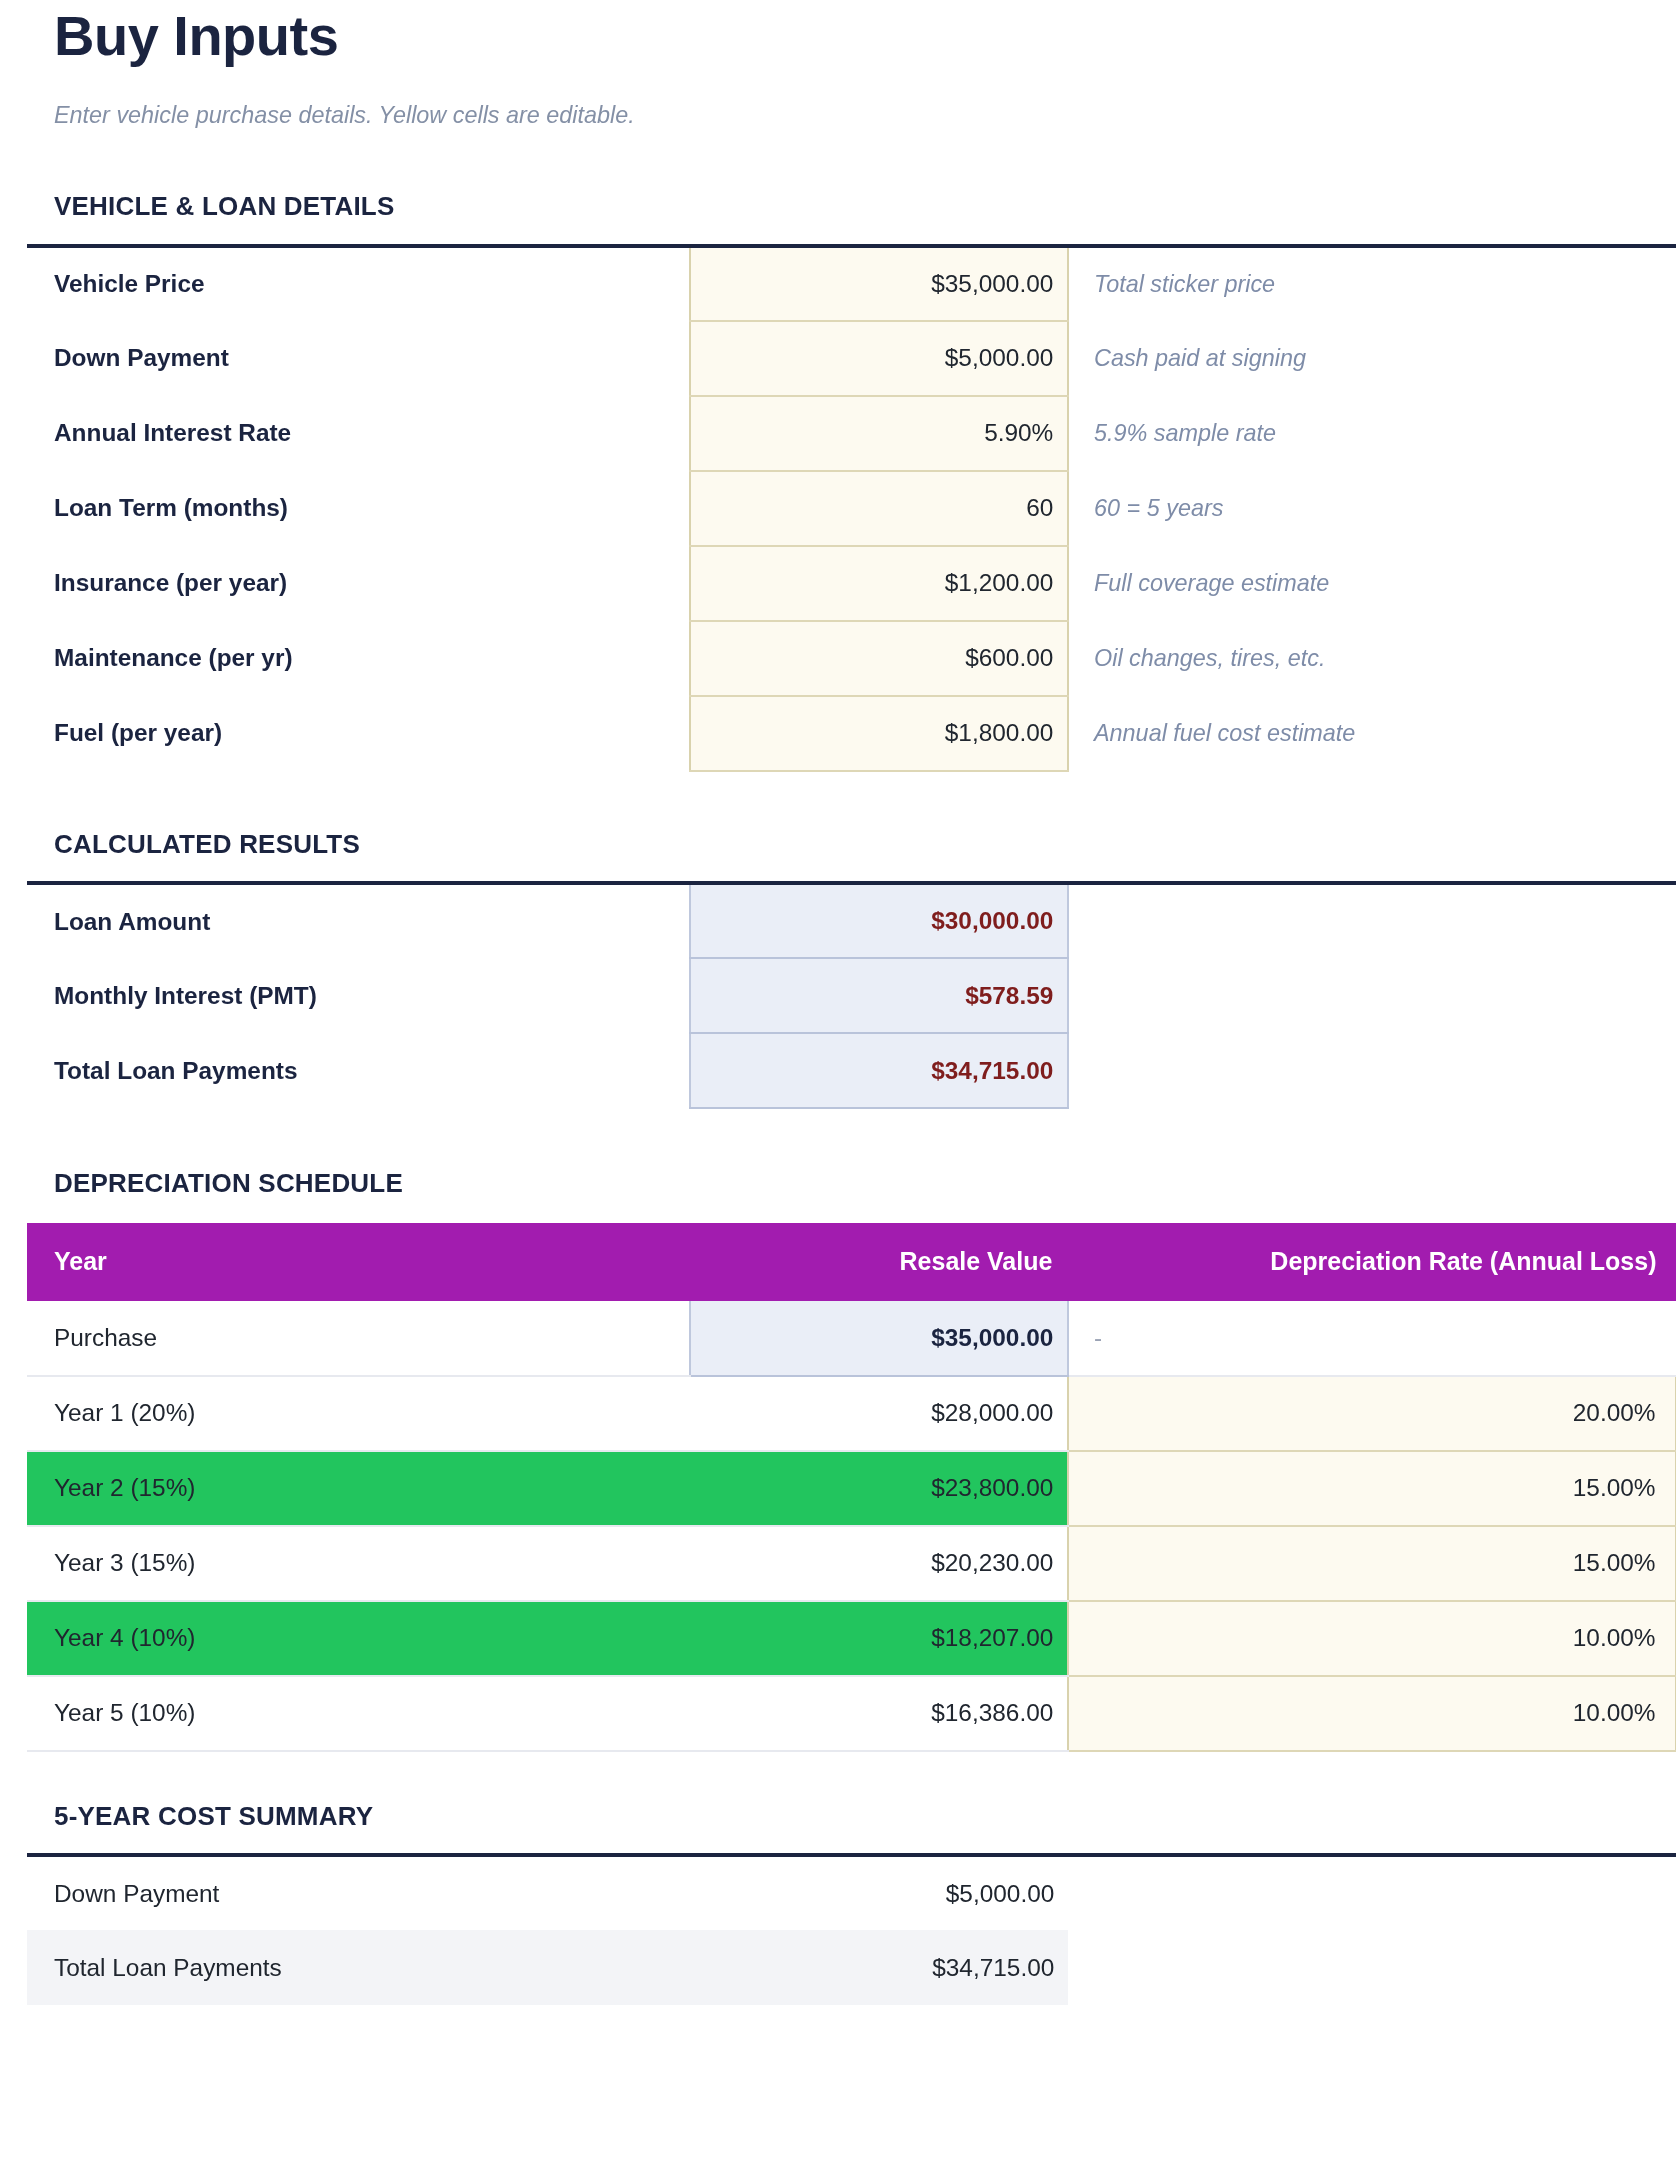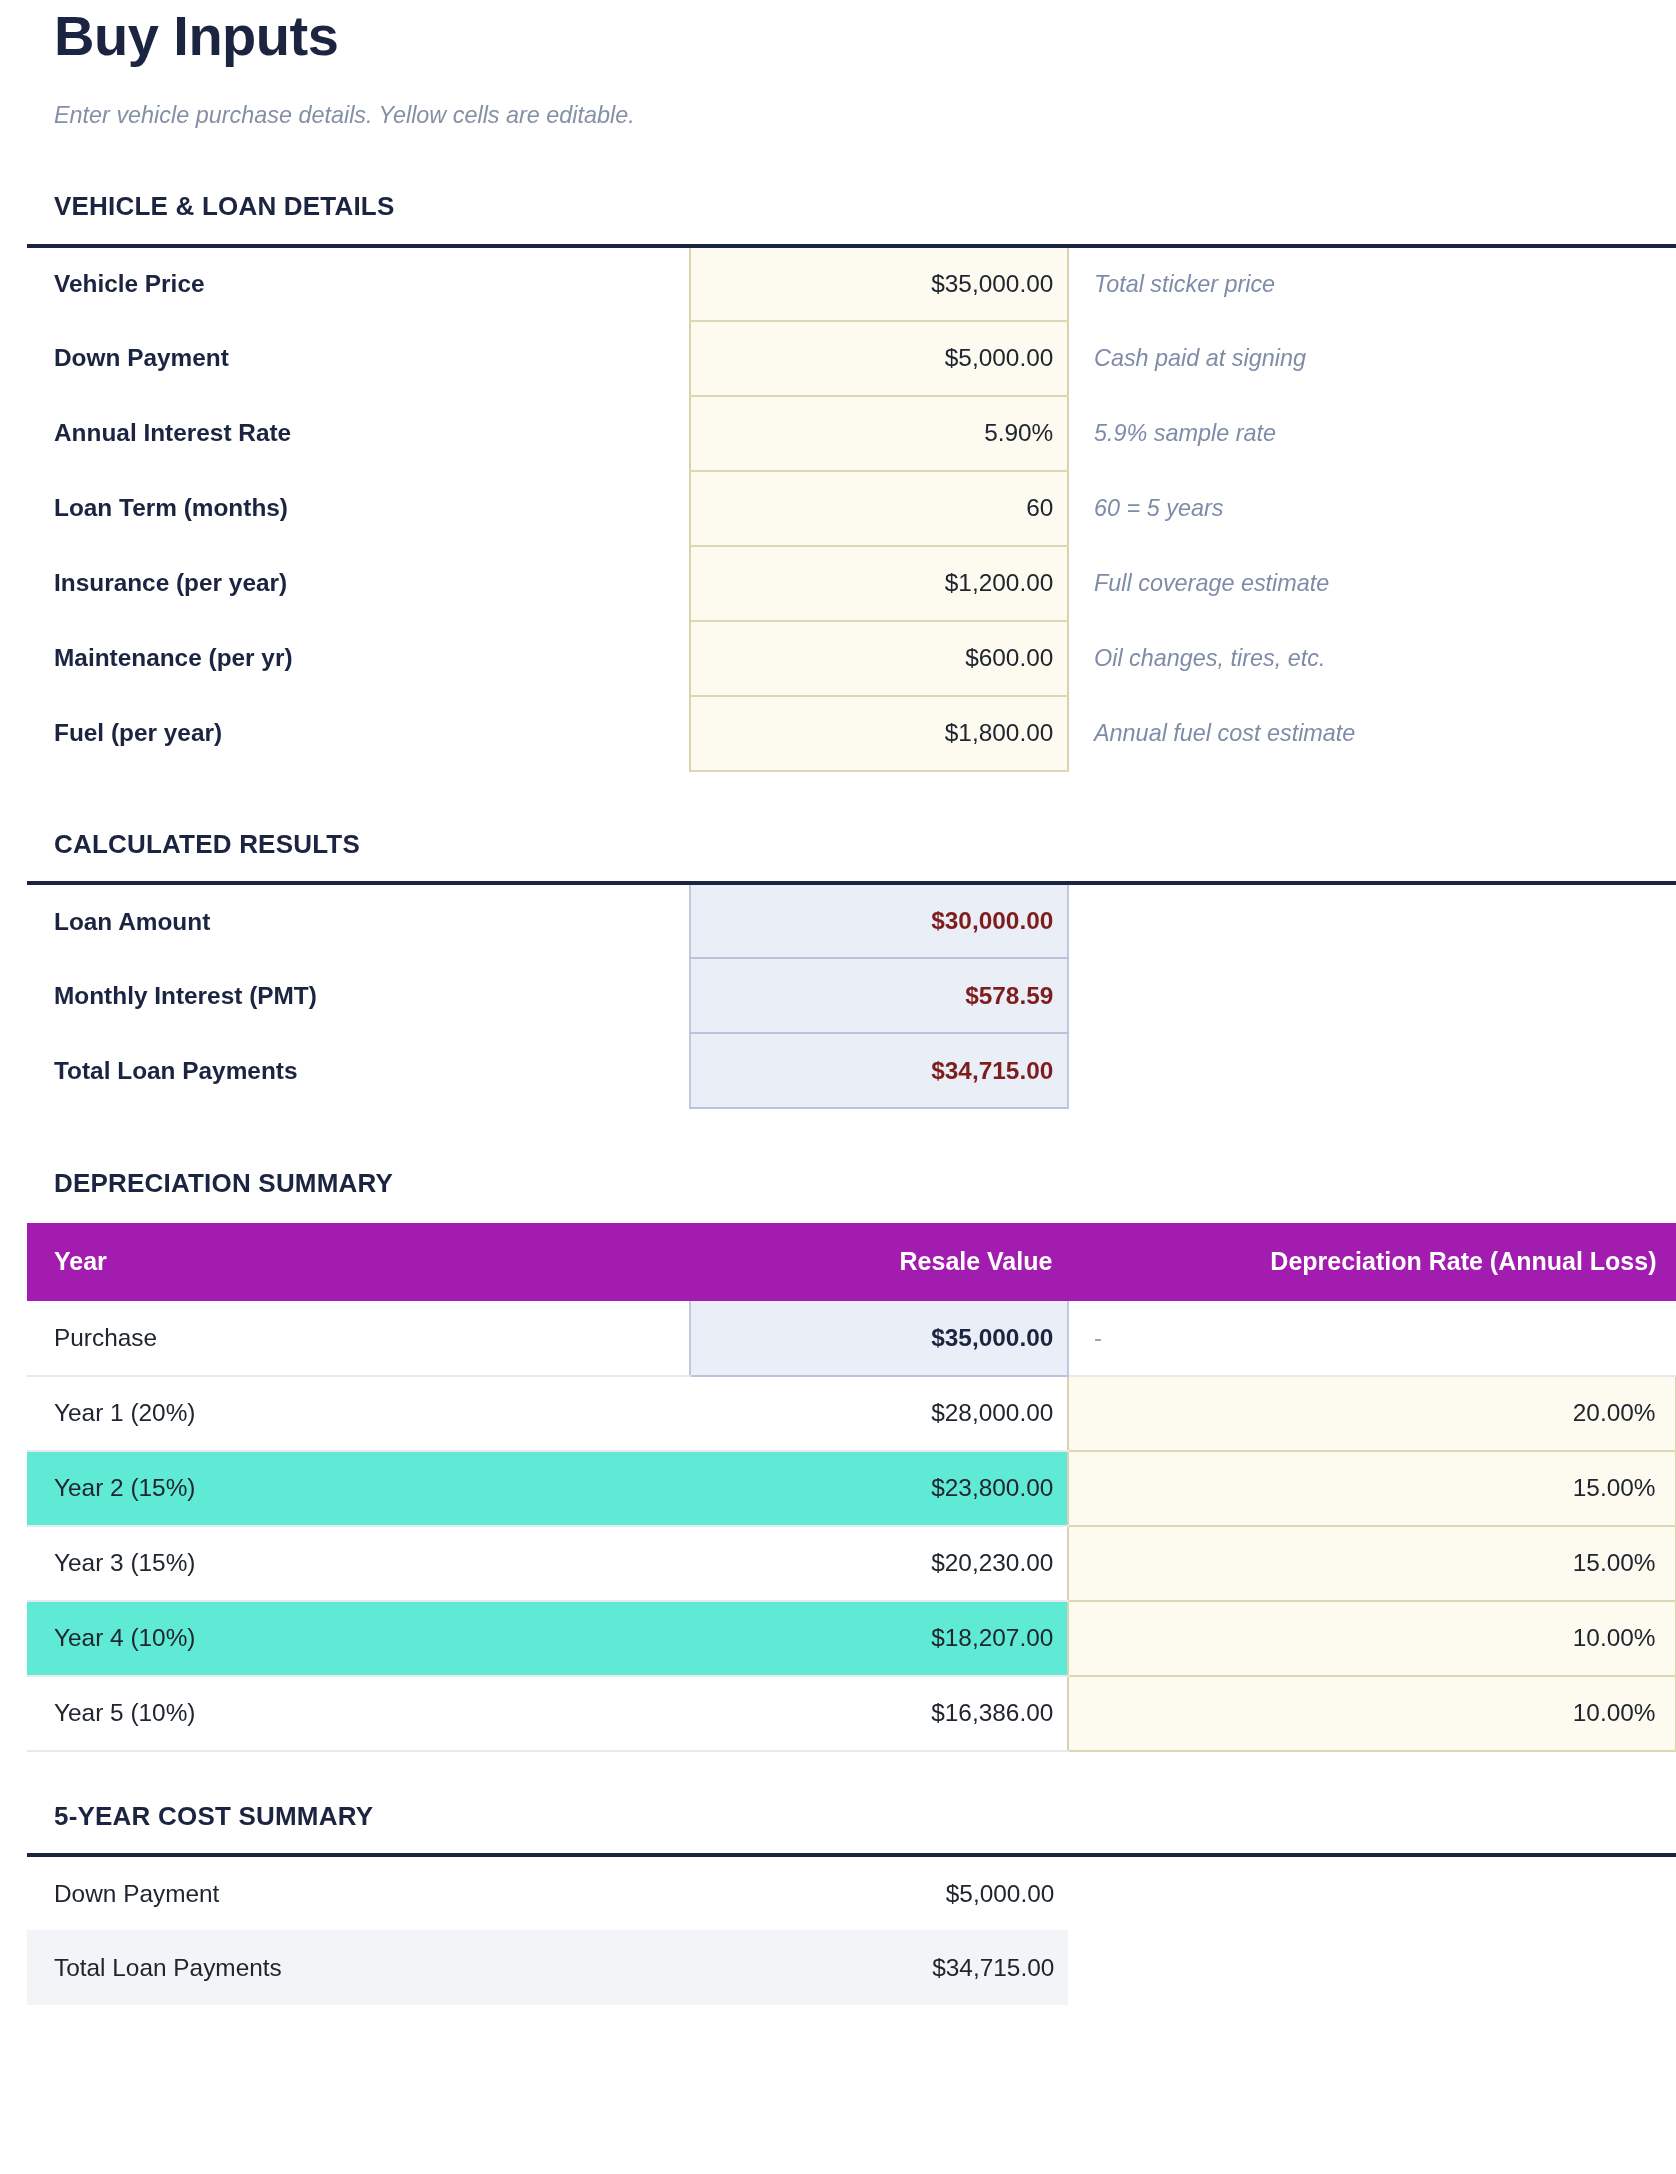--- a/index.html
+++ b/index.html
@@ -133,21 +133,21 @@
   .tbl-depr thead th.th-rate {
     padding-right: 19.5px;
   }
   .tbl-depr tbody td {
     height: 75px;
     vertical-align: middle;
     padding: 0 15.6px;
     color: #20262f;
     border-bottom: 2px solid #e7e9ef;
   }
-  .tbl-depr tbody tr.stripe td { background: #5eead4; }
+  .tbl-depr tbody tr.stripe td { background: #22c55e; }
   .td-year { padding-left: 27px !important; }
   .td-resale {
     text-align: right;
     padding-right: 13.7px !important;
   }
   .td-resale.calc {
     background: #eaeef7 !important;
     border-left: 2px solid #bfc8dd;
     border-right: 2px solid #bfc8dd;
     border-bottom: 2px solid #b9c3da;
@@ -259,21 +259,21 @@
         <td></td>
       </tr>
       <tr>
         <td class="cell-label">Total Loan Payments</td>
         <td class="cell-calc">$34,715.00</td>
         <td></td>
       </tr>
     </tbody>
   </table>
 
-  <div class="section-heading sh-depr">DEPRECIATION SUMMARY</div>
+  <div class="section-heading sh-depr">DEPRECIATION SCHEDULE</div>
 
   <table class="tbl tbl-depr">
     <colgroup>
       <col class="col-label">
         <col class="col-value">
         <col class="col-note">
     </colgroup>
     <thead>
       <tr>
         <th class="th-year">Year</th>

